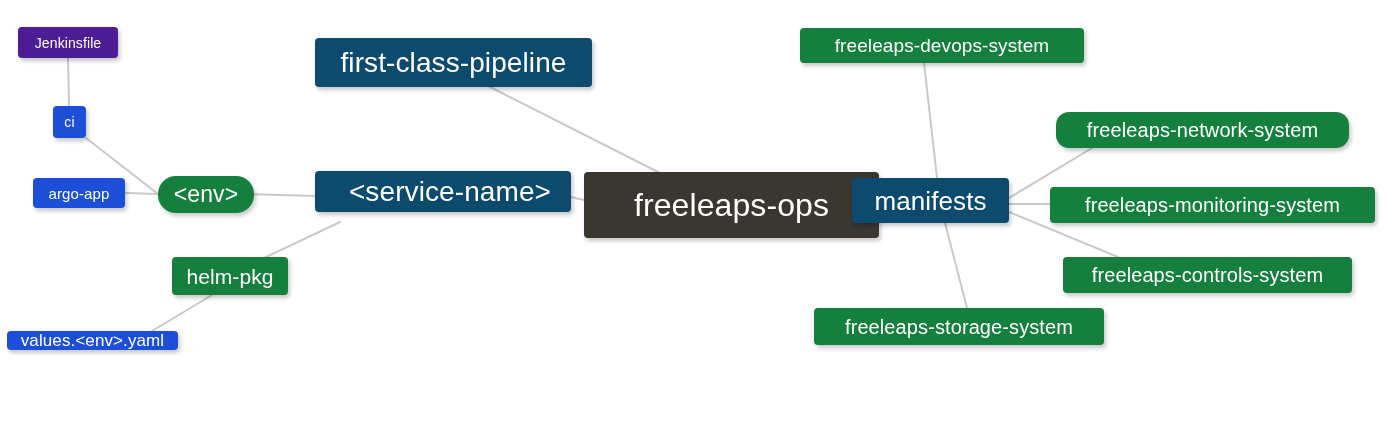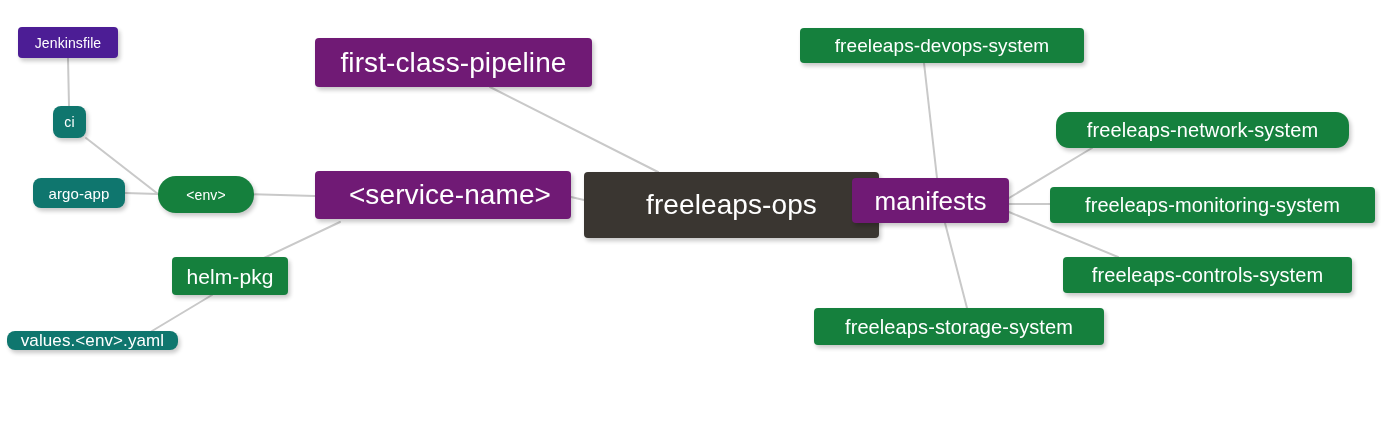--- a/index.html
+++ b/index.html
@@ -33,24 +33,24 @@
     justify-content: center;
     border-radius: 4px;
     color: #ffffff;
     white-space: nowrap;
     box-shadow: 2px 3px 4px rgba(0,0,0,0.22);
     line-height: 1;
     letter-spacing: 0.1px;
     padding: 0 10px;
   }
   .node-root      { background: #3a3631; }
-  .node-blue      { background: #701a75; }
+  .node-blue      { background: #0c4a6e; }
   .node-green     { background: #15803d; }
   .node-orange    { background: #4c1d95; }
-  .node-red       { background: #0f766e; border-radius: 8px; }
+  .node-red       { background: #1d4ed8; }
 </style>
 </head>
 <body>
 
 <div id="mindmap-canvas">
   <svg id="edge-layer" viewBox="0 0 1390 421">
       <line x1="68" y1="58" x2="69" y2="106" stroke="#c9c9c9" stroke-width="2" stroke-linecap="round"></line>
       <line x1="86" y1="138" x2="158" y2="194" stroke="#c9c9c9" stroke-width="2" stroke-linecap="round"></line>
       <line x1="125" y1="193" x2="158" y2="194" stroke="#c9c9c9" stroke-width="2" stroke-linecap="round"></line>
       <line x1="242" y1="194" x2="315" y2="196" stroke="#c9c9c9" stroke-width="2" stroke-linecap="round"></line>
@@ -68,36 +68,36 @@
   <div id="node-layer">
       <div class="node node-orange" style="left: 18px; top: 27px; width: 100px; height: 31px; font-size: 14px;">
         <span>Jenkinsfile</span>
       </div>
       <div class="node node-red" style="left: 53px; top: 106px; width: 33px; height: 32px; font-size: 14px;">
         <span>ci</span>
       </div>
       <div class="node node-red" style="left: 33px; top: 178px; width: 92px; height: 30px; font-size: 15px;">
         <span>argo-app</span>
       </div>
-      <div class="node node-green" style="left: 158px; top: 176px; width: 96px; height: 37px; font-size: 14px; border-radius: 18px;">
+      <div class="node node-green" style="left: 158px; top: 176px; width: 96px; height: 37px; font-size: 23px; border-radius: 18px;">
         <span>&lt;env&gt;</span>
       </div>
       <div class="node node-green" style="left: 148px; top: 257px; width: 116px; height: 38px; font-size: 21px; margin-left: 24px;">
         <span>helm-pkg</span>
       </div>
       <div class="node node-red" style="left: 7px; top: 331px; width: 171px; height: 19px; font-size: 17px;">
         <span>values.&lt;env&gt;.yaml</span>
       </div>
       <div class="node node-blue" style="left: 315px; top: 38px; width: 277px; height: 49px; font-size: 28px;">
         <span>first-class-pipeline</span>
       </div>
-      <div class="node node-blue" style="left: 315px; top: 171px; width: 256px; height: 48px; font-size: 28px; padding-left: 24px;">
+      <div class="node node-blue" style="left: 315px; top: 171px; width: 256px; height: 41px; font-size: 28px; padding-left: 24px;">
         <span>&lt;service-name&gt;</span>
       </div>
-      <div class="node node-root" style="left: 584px; top: 172px; width: 295px; height: 66px; font-size: 28px; justify-content: center;">
+      <div class="node node-root" style="left: 584px; top: 172px; width: 295px; height: 66px; font-size: 32px; justify-content: center;">
         <span>freeleaps-ops</span>
       </div>
       <div class="node node-blue" style="left: 852px; top: 178px; width: 157px; height: 45px; font-size: 26px;">
         <span>manifests</span>
       </div>
       <div class="node node-green" style="left: 800px; top: 28px; width: 284px; height: 35px; font-size: 19px;">
         <span>freeleaps-devops-system</span>
       </div>
       <div class="node node-green" style="left: 1056px; top: 112px; width: 293px; height: 36px; font-size: 20px; border-radius: 13px;">
         <span>freeleaps-network-system</span>

